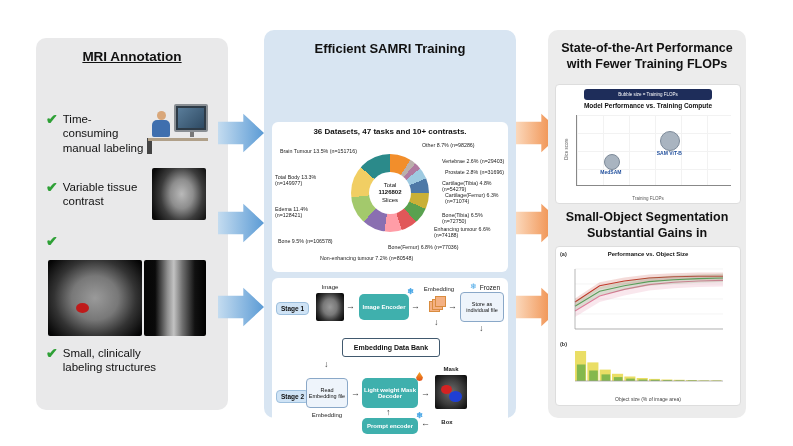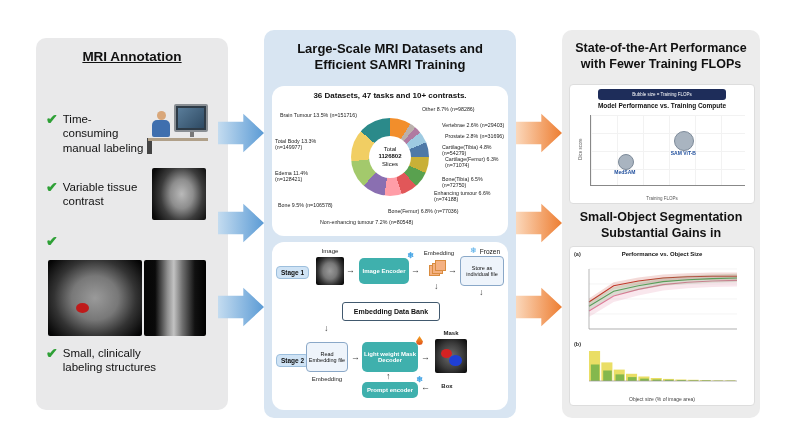--- a/index.html
+++ b/index.html
@@ -3,21 +3,21 @@
 <meta charset="utf-8">
 <style>
   html,body{margin:0;padding:0;}
   .canvas{position:relative;width:793px;height:446px;background:#ffffff;
     font-family:"Liberation Sans",sans-serif;color:#111;overflow:hidden;}
 
   
   .panel{position:absolute;border-radius:10px;}
   .panel-left{left:36px;top:38px;width:192px;height:372px;background:#e9e9ea;text-decoration:underline;}
   .panel-mid{left:264px;top:30px;width:252px;height:388px;background:#d8e5f2;}
-  .panel-right{left:562px;top:30px;width:198px;height:388px;background:#ececec;}
+  .panel-right{left:548px;top:30px;width:198px;height:388px;background:#ececec;}
   .panel-title{padding-top:11px;text-align:center;font-weight:bold;font-size:13.5px;line-height:1.25;}
   .panel-mid .panel-title{font-size:13px;}
   .panel-right .panel-title{font-size:12.5px;}
 
   
   .item{position:absolute;display:flex;gap:5px;align-items:flex-start;}
   .check{color:#2ea036;font-weight:bold;font-size:14px;line-height:1;}
   .item-text{font-size:11.5px;line-height:1.25;}
   .it1{left:10px;top:74px;width:100px;}
   .it2{left:10px;top:142px;width:100px;}
@@ -42,21 +42,21 @@
 
   
   .flow-arrow{position:absolute;width:46px;height:40px;
     clip-path:polygon(0 22%,55% 22%,55% 2%,100% 50%,55% 98%,55% 78%,0 78%);}
   .fa-blue{background:linear-gradient(90deg,#c4dcf0,#5b9bd5);}
   .fa-orange{background:linear-gradient(90deg,#fbd8bb,#ed7d31);}
   .fa-r1{top:113px;} .fa-r2{top:203px;} .fa-r3{top:287px;}
   .fa-left{left:218px;} .fa-right{left:516px;}
 
   
-  .card{position:absolute;background:#fff;border-radius:12px;}
+  .card{position:absolute;background:#fff;border-radius:6px;margin-top:36px;}
   .card-datasets{left:8px;top:56px;width:236px;height:150px;}
   .cd-head{padding-top:5px;text-align:center;font-weight:bold;font-size:8px;}
   .donut{position:absolute;left:79px;top:32px;width:78px;height:78px;border-radius:50%;}
   .donut-hole{position:absolute;left:50%;top:50%;transform:translate(-50%,-50%);width:42px;height:42px;border-radius:50%;background:#fff;
     display:flex;flex-direction:column;align-items:center;justify-content:center;font-size:6px;line-height:1.2;}
   .donut-hole .dn{font-weight:bold;}
   .dlabel{position:absolute;font-size:5.3px;line-height:1.15;color:#222;}
   .dl0{left:150px;top:20px;width:82px;}
   .dl1{left:170px;top:36px;width:64px;}
   .dl2{left:173px;top:47px;width:62px;}
@@ -175,21 +175,20 @@
       <span class="item-text">Small, clinically labeling structures</span>
     </div>
   </div>
 
   <div class="flow-arrow fa-blue fa-left fa-r1"></div>
   <div class="flow-arrow fa-blue fa-left fa-r2"></div>
   <div class="flow-arrow fa-blue fa-left fa-r3"></div>
 
   <div class="panel panel-mid">
     <div class="panel-title">
-      <div>Large-Scale MRI Datasets and</div>
       <div>Efficient SAMRI Training</div>
     </div>
 
     <div class="card card-datasets">
       <div class="cd-head">36 Datasets, 47 tasks and 10+ contrasts.</div>
       <div class="donut" style="background: conic-gradient(rgb(242, 142, 43) 0deg, rgb(242, 142, 43) 31.32deg, rgb(186, 176, 172) 31.32deg, rgb(186, 176, 172) 40.68deg, rgb(176, 122, 161) 40.68deg, rgb(176, 122, 161) 50.76deg, rgb(158, 202, 225) 50.76deg, rgb(158, 202, 225) 68.04deg, rgb(78, 121, 167) 68.04deg, rgb(78, 121, 167) 90.72deg, rgb(201, 176, 55) 90.72deg, rgb(201, 176, 55) 114.12deg, rgb(89, 161, 79) 114.12deg, rgb(89, 161, 79) 137.88deg, rgb(225, 87, 89) 137.88deg, rgb(225, 87, 89) 162.36deg, rgb(255, 157, 167) 162.36deg, rgb(255, 157, 167) 188.28deg, rgb(138, 111, 177) 188.28deg, rgb(138, 111, 177) 222.48deg, rgb(163, 201, 108) 222.48deg, rgb(163, 201, 108) 263.52deg, rgb(241, 206, 99) 263.52deg, rgb(241, 206, 99) 311.4deg, rgb(43, 138, 138) 311.4deg, rgb(43, 138, 138) 360deg);">
         <div class="donut-hole">
           <span>Total</span>
           <span class="dn">1126802</span>
           <span>Slices</span>

